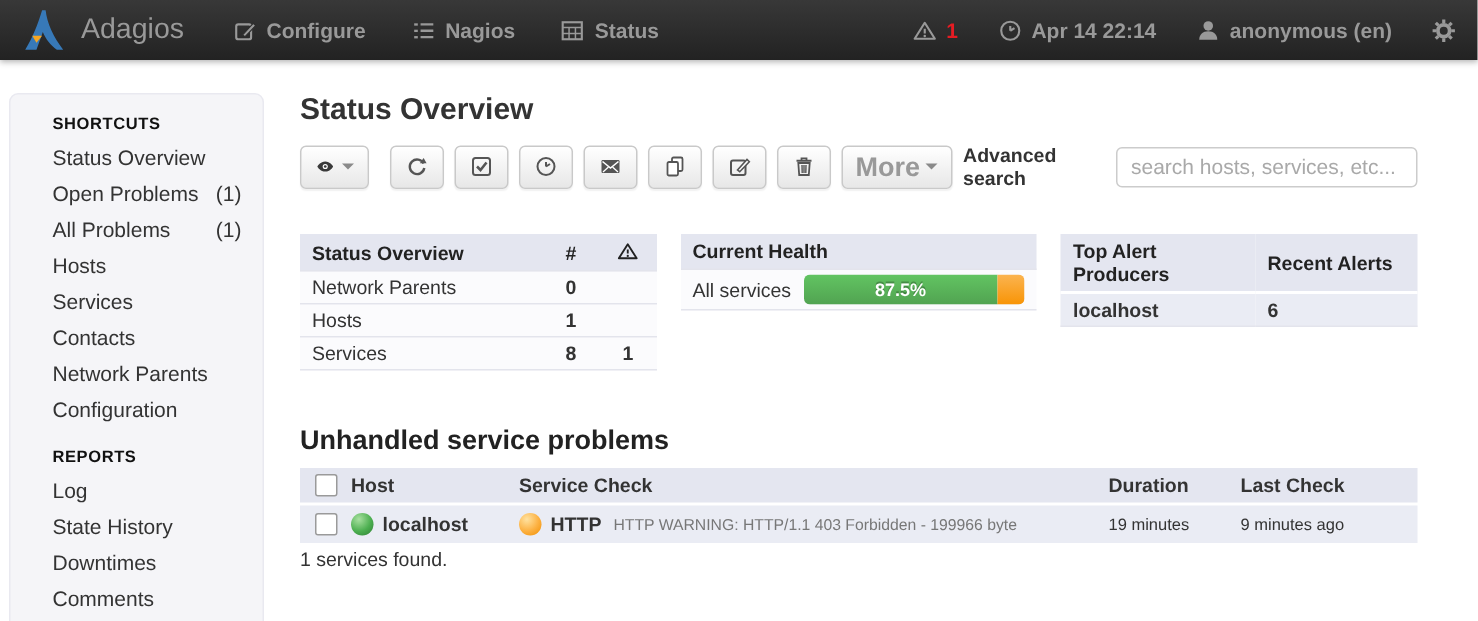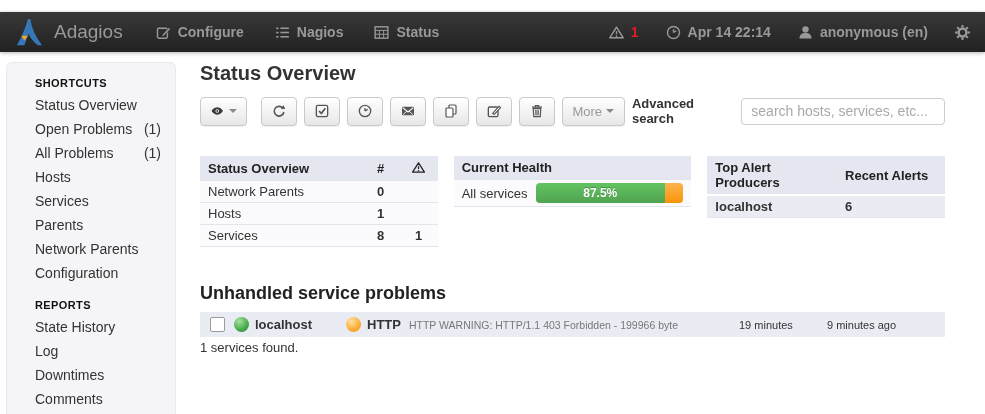--- a/index.html
+++ b/index.html
@@ -1,20 +1,20 @@
 <!DOCTYPE html>
 <html><head>
 <meta charset="utf-8">
 <style>
   * { margin:0; padding:0; box-sizing:border-box; }
   html,body { width:985px; height:414px; overflow:hidden; background:#fff;
               font-family:"Liberation Sans", sans-serif; color:#333; }
 
   
-  .navbar { position:absolute; top:12px; left:0; width:985px; height:40px;
+  .navbar { position:absolute; top:0; left:0; width:985px; height:40px;
             background:linear-gradient(#383838,#222); box-shadow:0 1px 4px rgba(0,0,0,.3);
             display:flex; align-items:center; padding:0 14px; }
   .nav-left { display:flex; align-items:center; }
   .brand-logo { width:30px; height:30px; margin-right:10px; display:inline-flex; }
   .brand { font-size:19px; color:#999; margin-right:32px; }
   .nav-item { display:inline-flex; align-items:flex-start; gap:6px; color:#999;
               font-size:14px; font-weight:bold; margin-right:30px; cursor:pointer; }
   .nav-right { margin-left:auto; display:flex; align-items:center; }
   .nav-right .nav-item { margin-right:0; margin-left:26px; }
   .alert-count { color:#e51c23; font-weight:bold; font-size:14px; }
@@ -35,21 +35,21 @@
   .main { position:absolute; left:200px; top:40px; width:765px; padding-right:20px; }
   .page-title { font-size:20px; font-weight:bold; color:#333; margin-top:22px; }
 
   .toolbar-row { display:flex; align-items:center; margin-top:11px; }
   .btn { height:29px; min-width:36px; padding:0 9px; border:1px solid #c9c9c9;
          border-radius:4px; background:linear-gradient(#fff,#e7e7e7);
          display:inline-flex; align-items:center; justify-content:center; gap:4px;
          cursor:pointer; box-shadow:0 1px 1px rgba(0,0,0,.06); margin-right:7px; }
   .btn svg { width:16px; height:16px; }
   .btn.eye { margin-right:14px; }
-  .btn.more { color:#999; font-size:13px; padding:0 11px; }
+  .btn.more { color:#999; font-size:18px; padding:0 11px;font-weight:bold; }
   .caret { width:0; height:0; border-left:4px solid transparent; border-right:4px solid transparent;
            border-top:4px solid #8a8a8a; display:inline-block; }
   .search-wrap { margin-left:auto; display:flex; align-items:center; gap:8px; }
   .search-label { font-size:13px; font-weight:bold; color:#333; }
   .search-input { width:215px; height:27px; border:1px solid #ccc; border-radius:4px;
                   padding:0 9px; font-size:14px; color:#555; font-family:"Liberation Sans",sans-serif; }
   .search-input::placeholder { color:#a9a9a9; }
 
   
   .panels { display:flex; gap:16px; margin-top:30px; }
@@ -213,34 +213,34 @@
       <span>All Problems</span>
       <span class="side-count">(1)</span>
     </div>
   <div class="side-item">
       <span>Hosts</span>
     </div>
   <div class="side-item">
       <span>Services</span>
     </div>
   <div class="side-item">
-      <span>Parents</span>
+      <span>Contacts</span>
     </div>
   <div class="side-item">
       <span>Network Parents</span>
     </div>
   <div class="side-item">
       <span>Configuration</span>
     </div>
   <div class="side-title second">REPORTS</div>
   <div class="side-item">
+      <span>Log</span>
+    </div>
+  <div class="side-item">
       <span>State History</span>
-    </div>
-  <div class="side-item">
-      <span>Log</span>
     </div>
   <div class="side-item">
       <span>Downtimes</span>
     </div>
   <div class="side-item">
       <span>Comments</span>
     </div>
 </nav>
 
 <main class="main">
@@ -379,20 +379,29 @@
           <td>localhost</td>
           <td>6</td>
         </tr>
       </tbody>
         </table>
     </div>
   </div>
 
   <h2 class="problems-title">Unhandled service problems</h2>
   <div class="ptable">
+    <div class="prow head">
+      <span class="col-cb">
+          <input type="checkbox" class="cb" style="">
+        </span>
+      <span class="col-host">Host</span>
+      <span class="col-service">Service Check</span>
+      <span class="col-dur">Duration</span>
+      <span class="col-last">Last Check</span>
+    </div>
     <div class="prow data">
       <span class="col-cb">
           <input type="checkbox" class="cb" style="">
         </span>
       <span class="col-host">
         <span class="ball green"></span>
         <span>localhost</span>
       </span>
       <span class="col-service">
         <span class="ball orange"></span>

